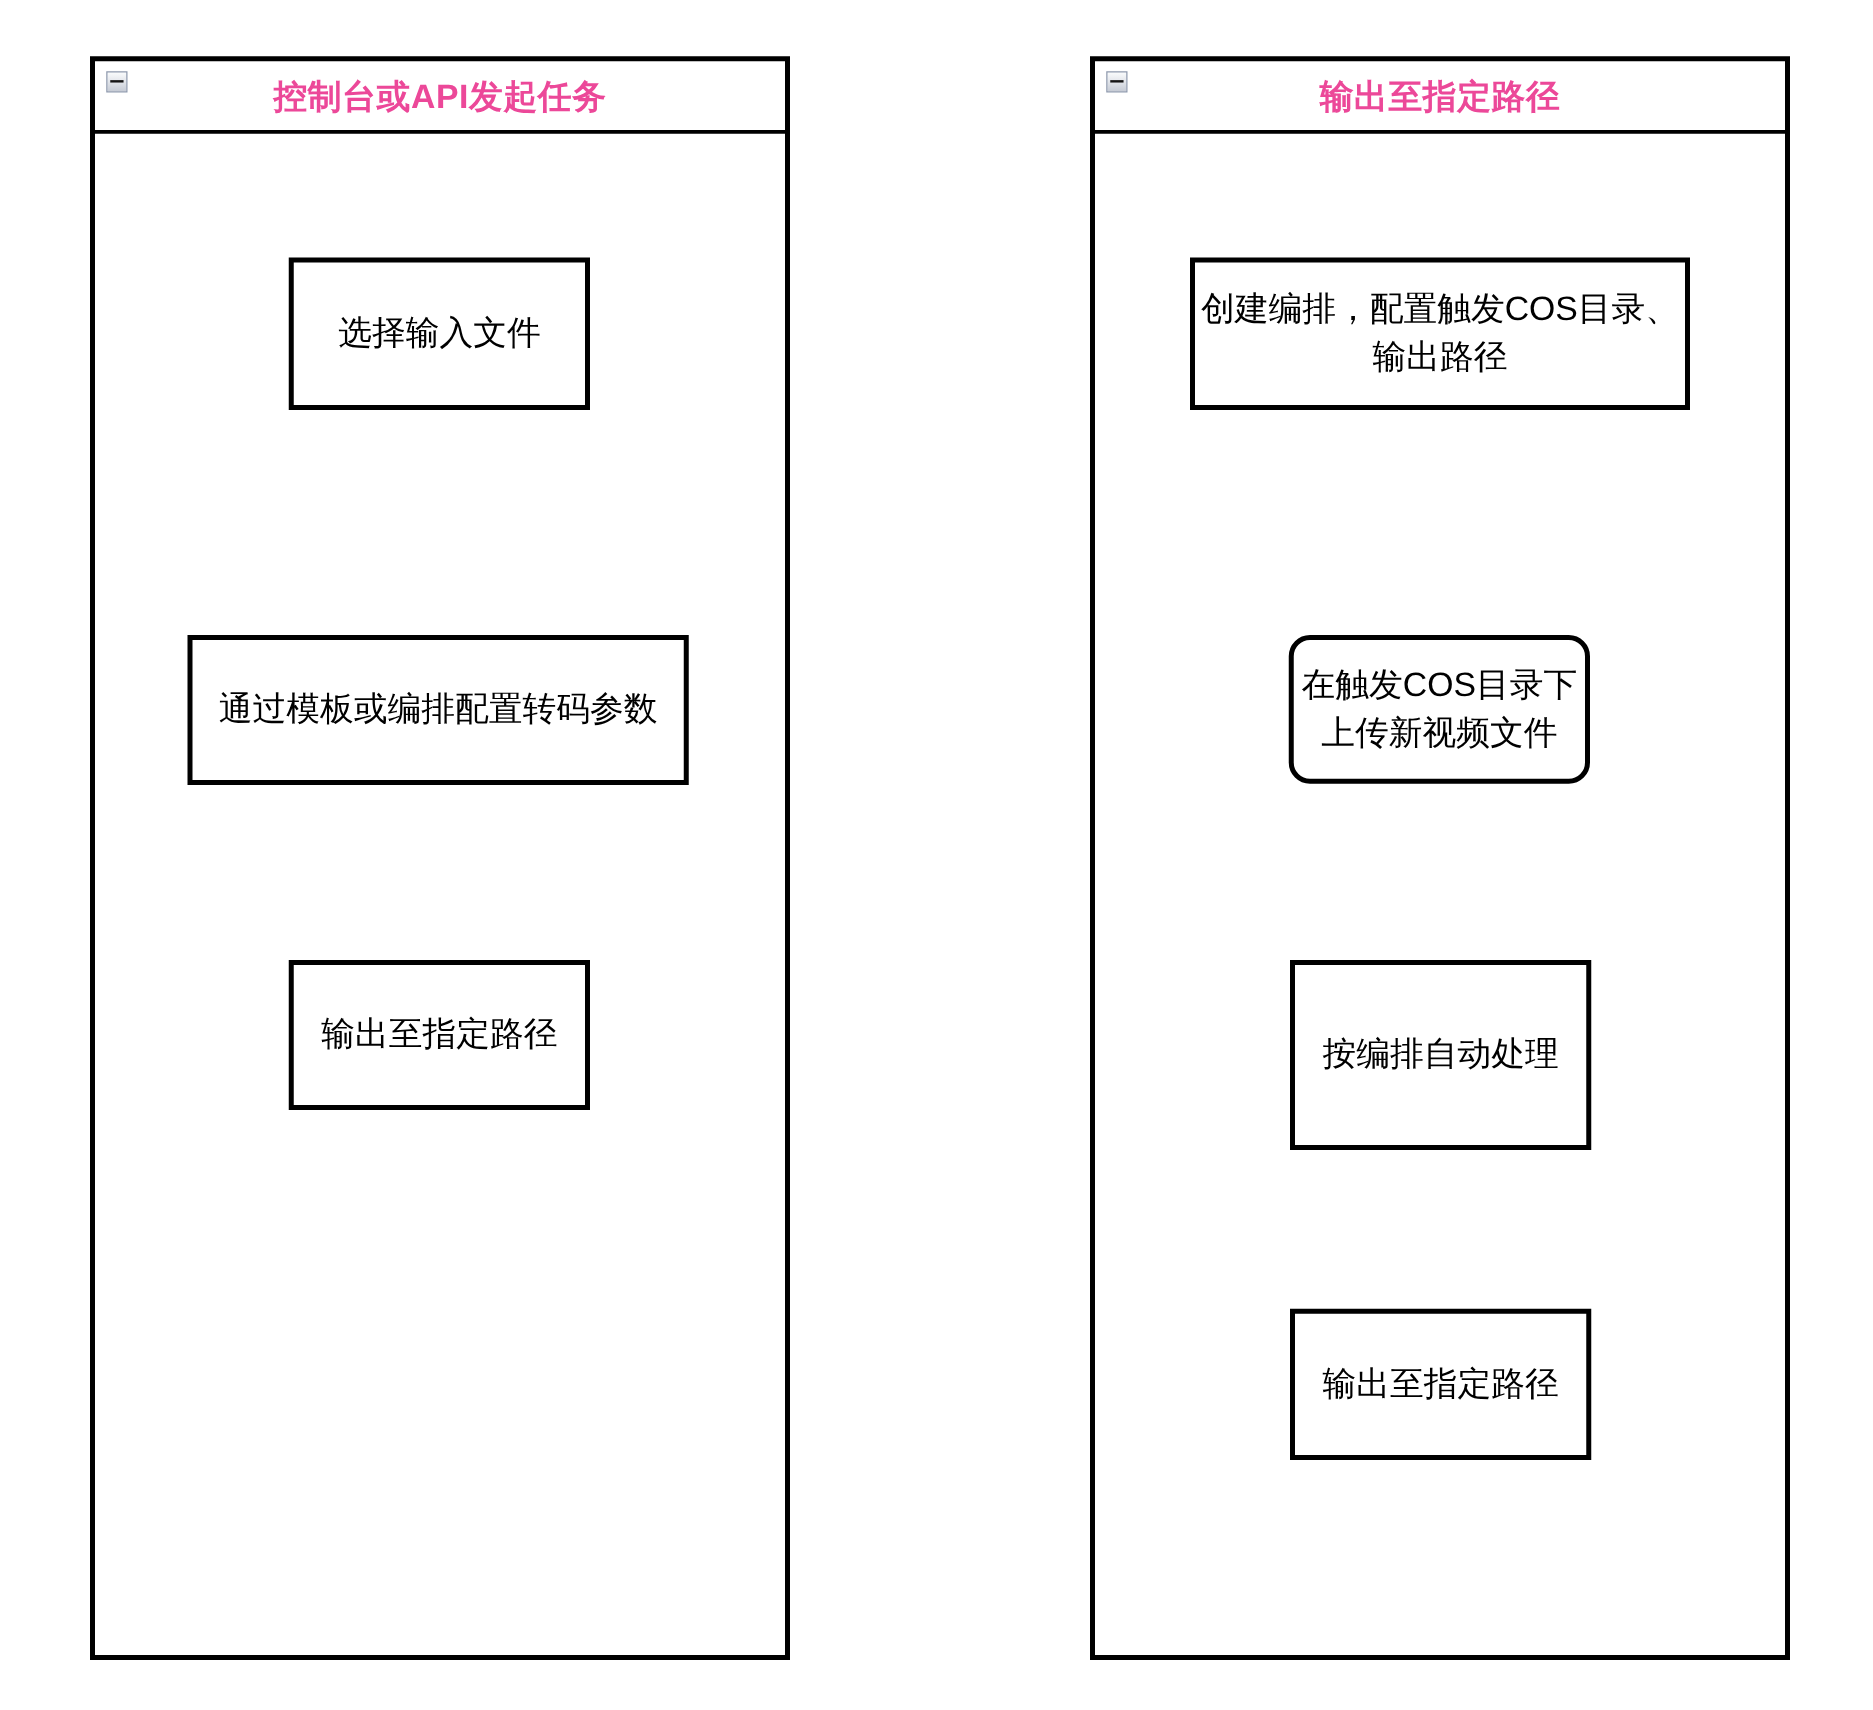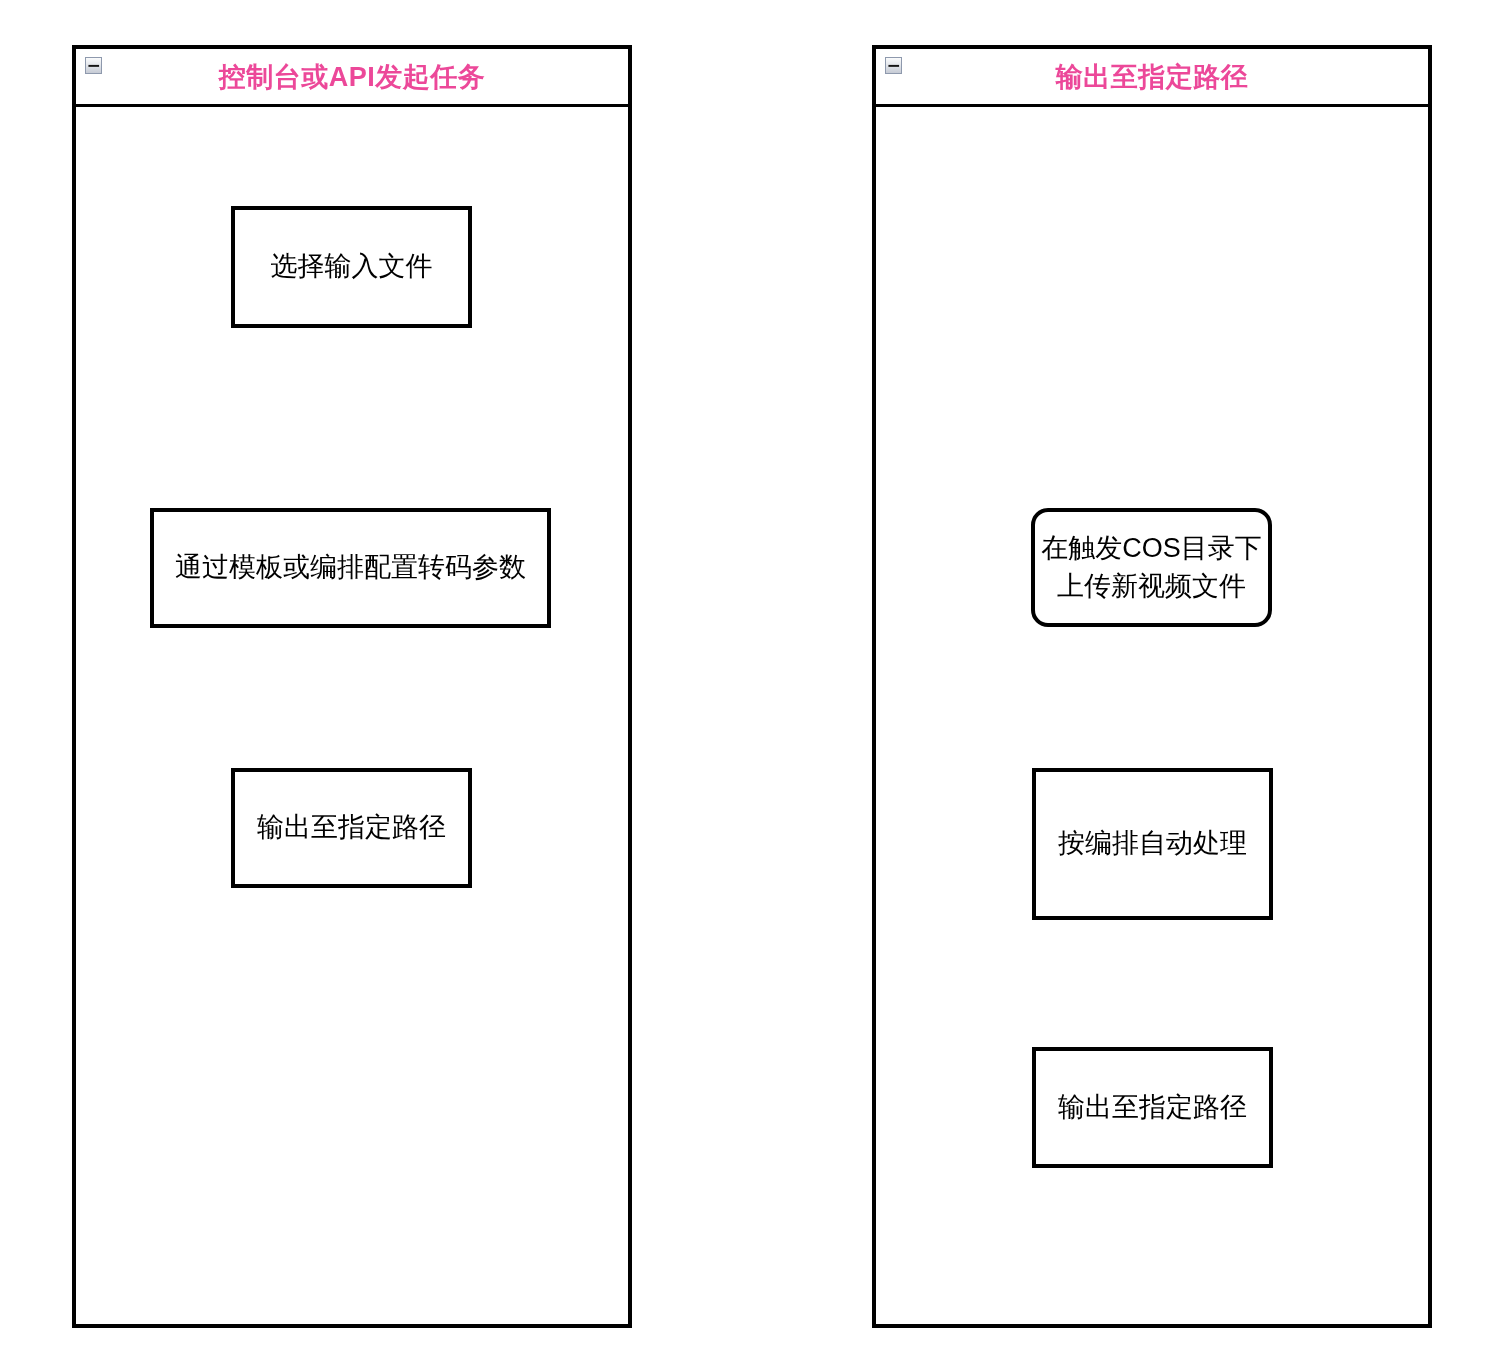--- a/index.html
+++ b/index.html
@@ -124,20 +124,24 @@
     <div class="node n-l2">
       <span class="node-label">输出至指定路径</span>
     </div>
   </section>
 
   <section class="panel panel-right">
     <div class="panel-header">
       <button class="collapse-btn">−</button>
       <h2 class="panel-title">输出至指定路径</h2>
     </div>
+    <div class="node n-r0">
+      <span class="node-label">创建编排，配置触发COS目录、
+输出路径</span>
+    </div>
     <div class="node n-r1">
       <span class="node-label">在触发COS目录下
 上传新视频文件</span>
     </div>
     <div class="node n-r2">
       <span class="node-label">按编排自动处理</span>
     </div>
     <div class="node n-r3">
       <span class="node-label">输出至指定路径</span>
     </div>

